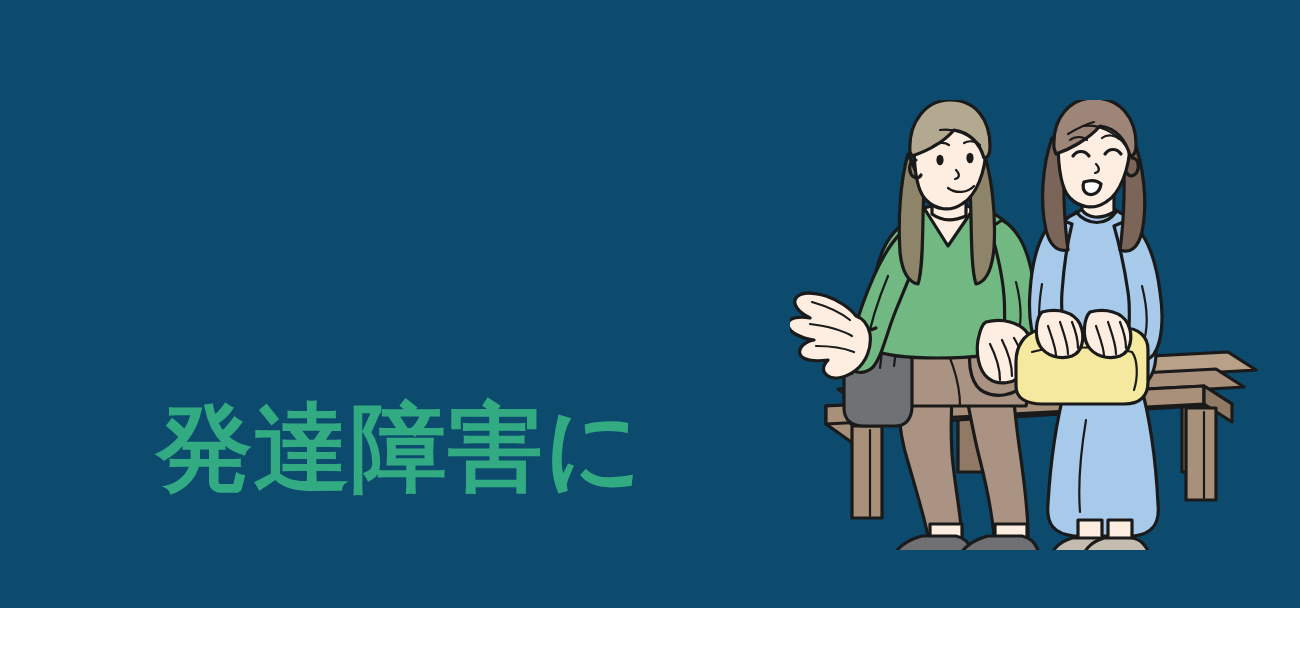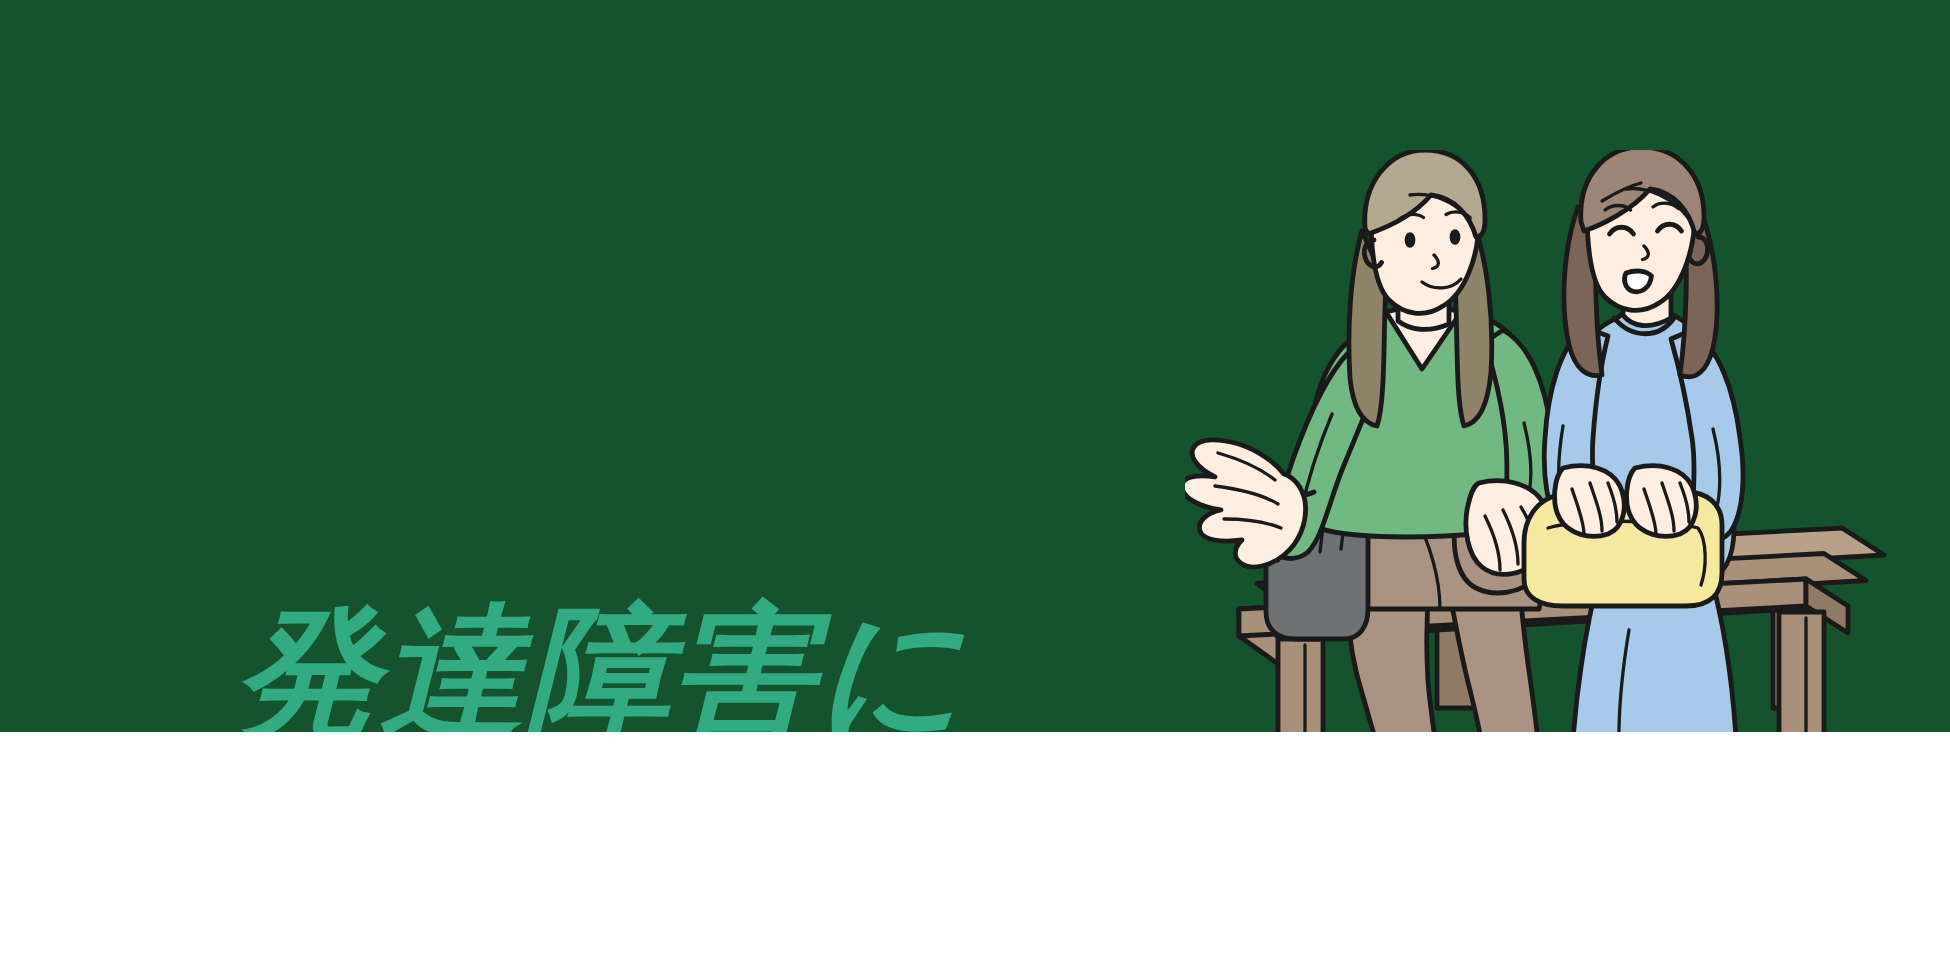--- a/index.html
+++ b/index.html
@@ -38,21 +38,21 @@
     left: 790px;
     top: 100px;
     width: 500px;
     height: 450px;
   }
   #illustration svg { display: block; width: 100%; height: 100%; }
 </style>
 </head>
 <body>
 
-<div id="banner" style="background: #14532d; width: 1300px; height: 488px; font-style: italic;">
+<div id="banner" style="background: #0c4a6e; width: 1300px; height: 608px;">
 
   <div id="headline" style="color: rgb(51, 171, 130);">
     <span class="hl-line">発達障害に</span>
     
     
   </div>
 
   <div id="illustration">
     <svg viewBox="0 0 500 450" xmlns="http://www.w3.org/2000/svg">
       <defs>

